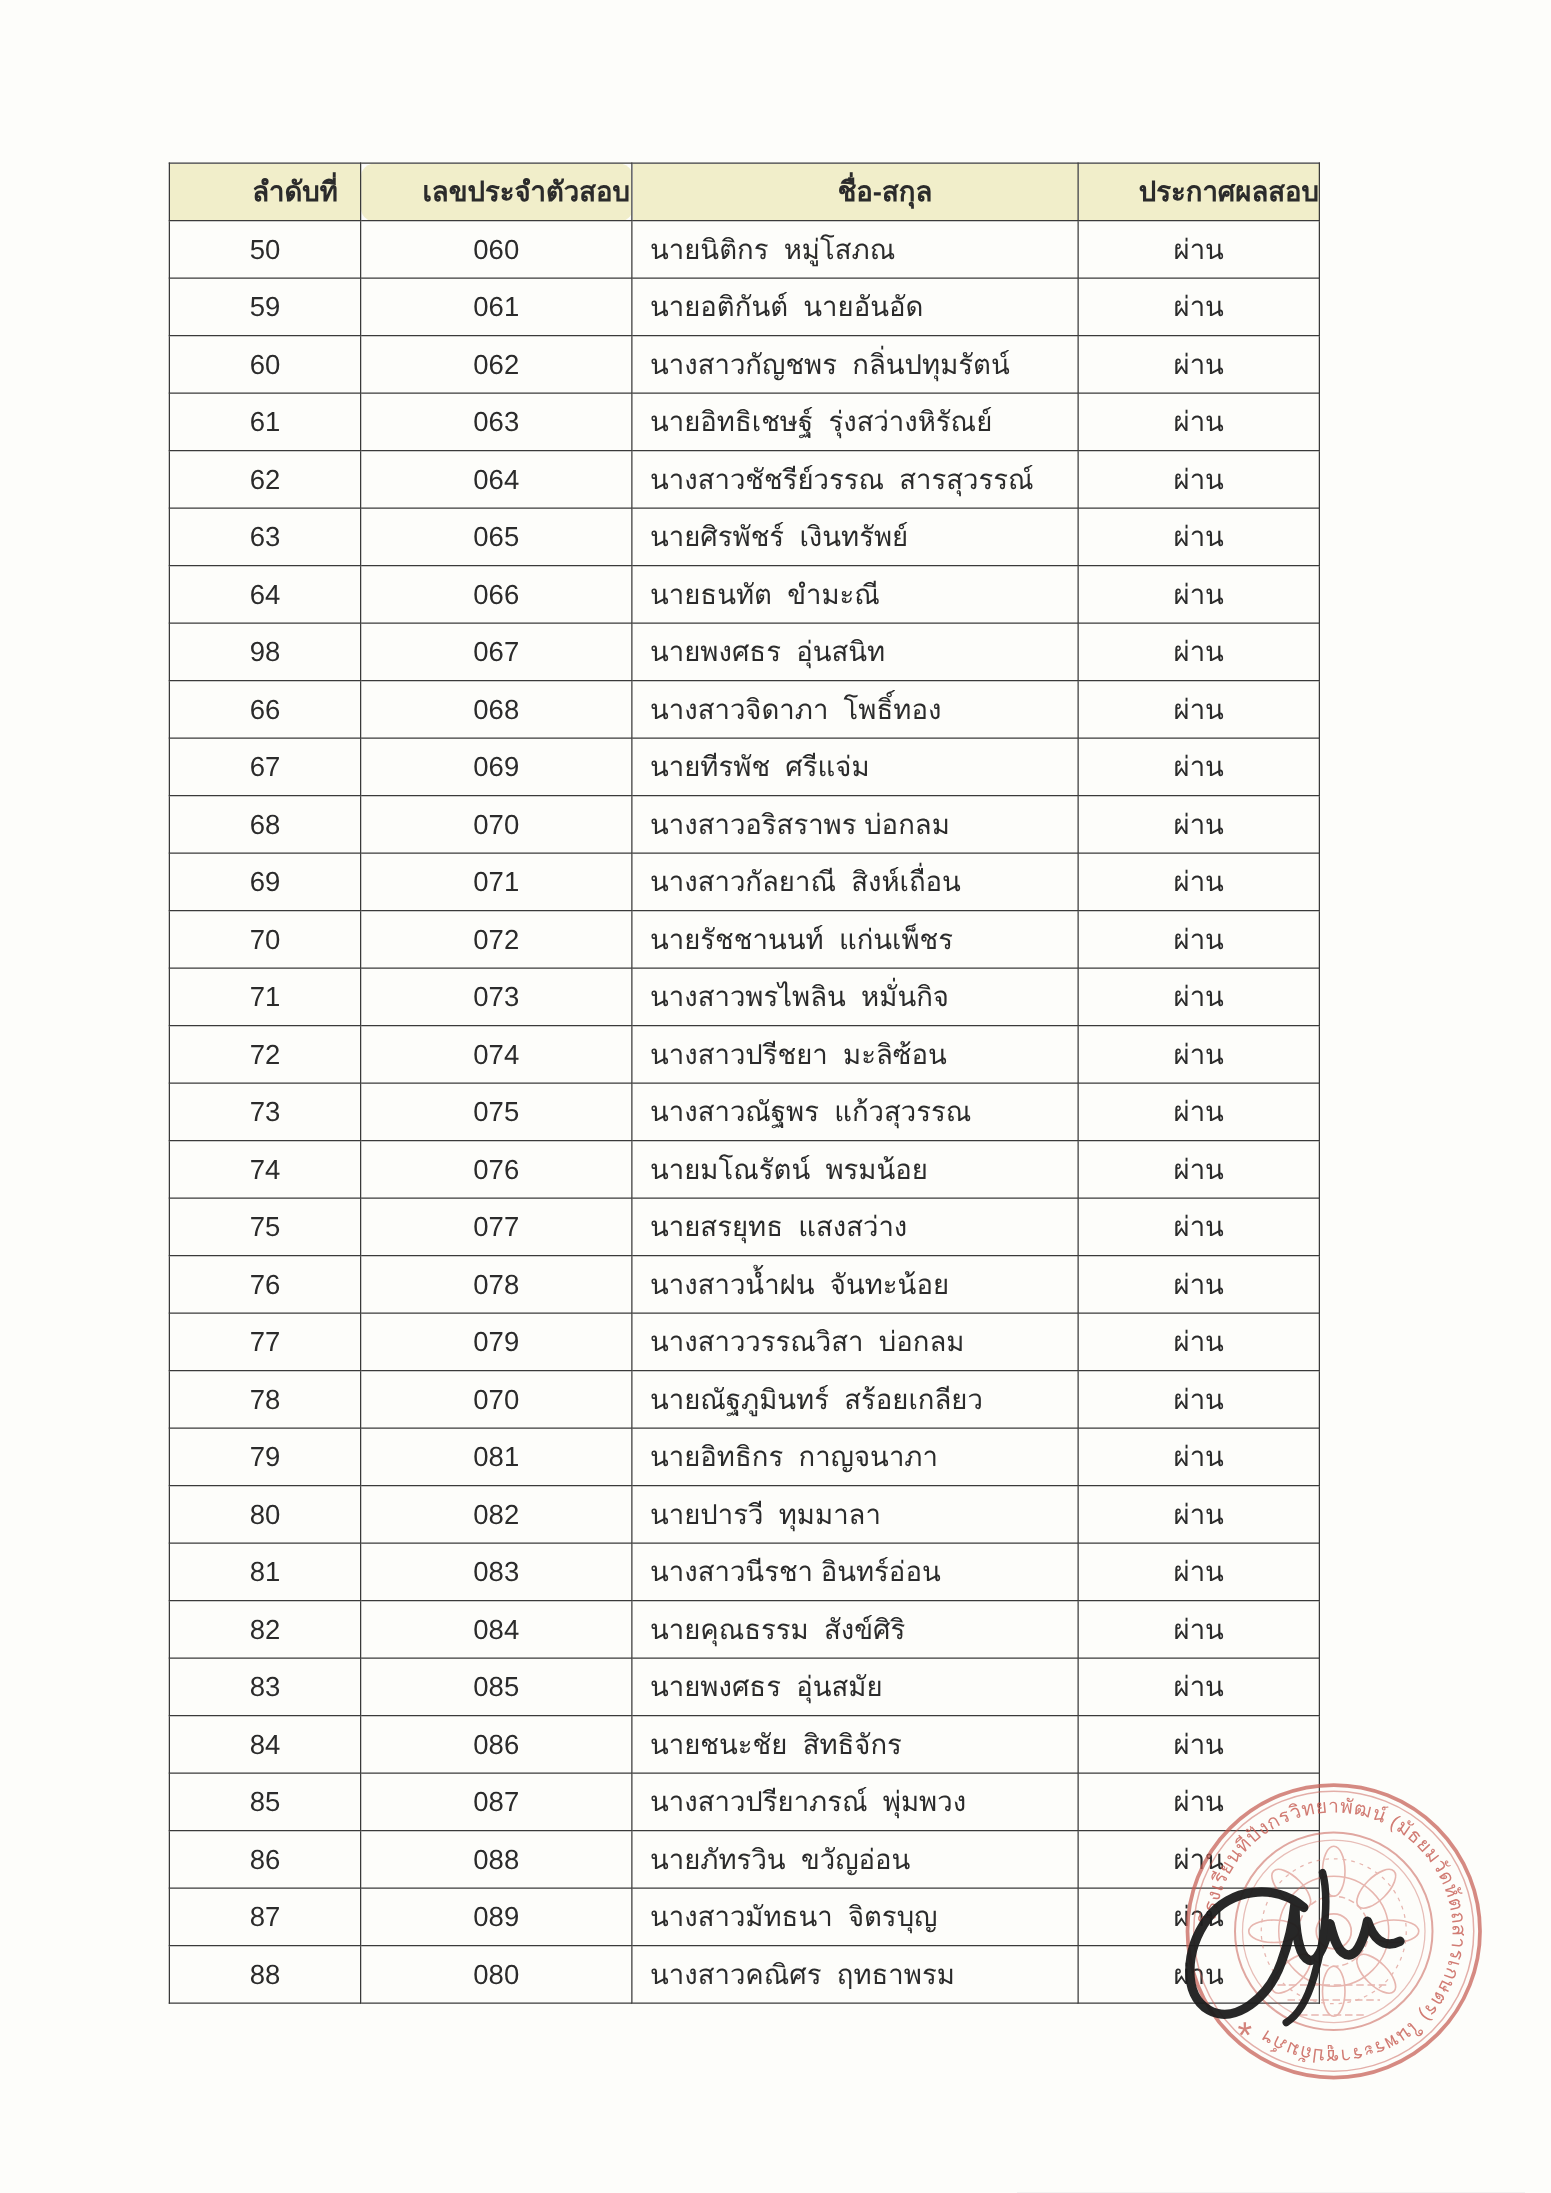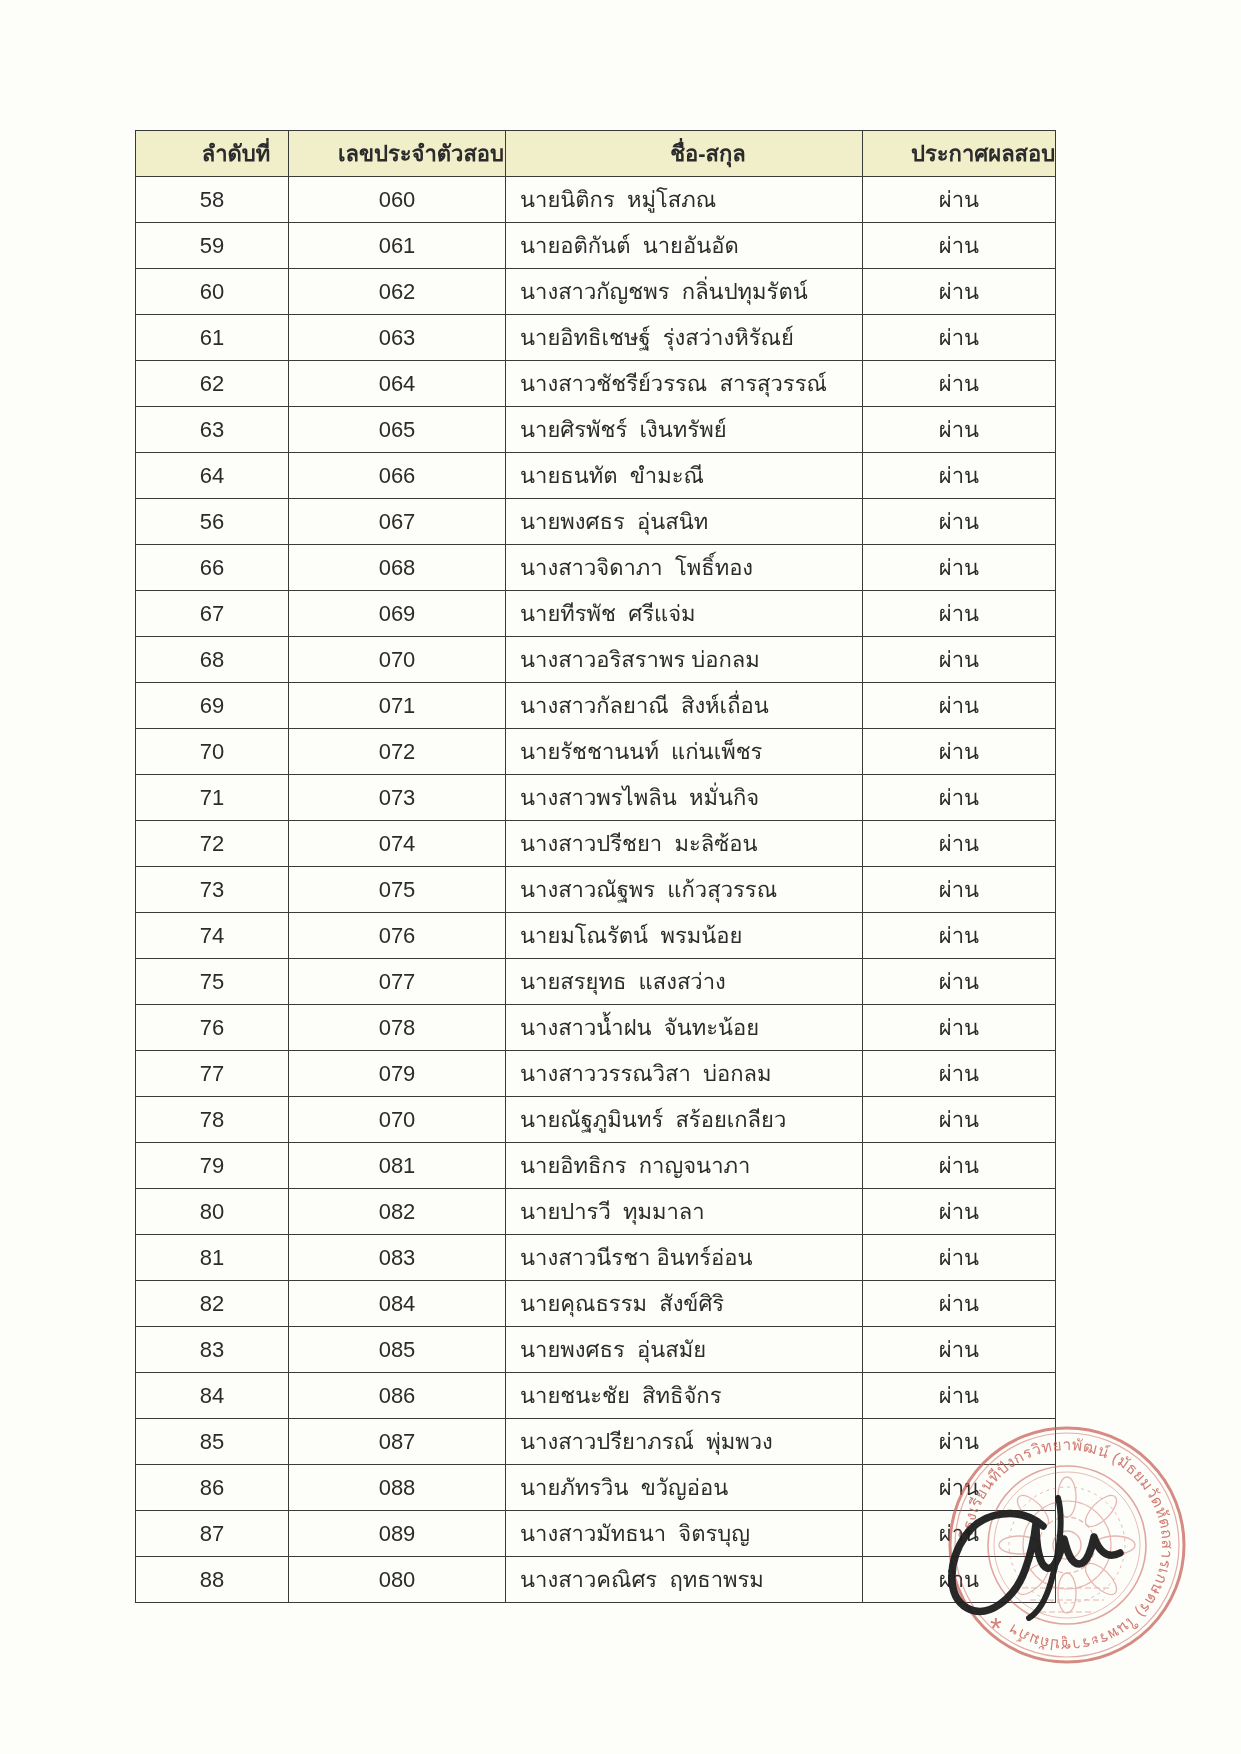--- a/index.html
+++ b/index.html
@@ -56,28 +56,28 @@
   <table class="results">
     <colgroup>
       <col class="c0">
         <col class="c1">
         <col class="c2">
         <col class="c3">
     </colgroup>
     <thead>
       <tr>
         <th style="background: rgb(241, 238, 202);">ลำดับที่</th>
-        <th style="background: rgb(241, 238, 202);">เลขประจำตัวสอบ</th>
+        <th style="background: rgb(241, 238, 202); border-radius: 10px;">เลขประจำตัวสอบ</th>
         <th style="background: rgb(241, 238, 202); margin-top: 22px;">ชื่อ-สกุล</th>
         <th style="background: rgb(241, 238, 202);">ประกาศผลสอบ</th>
       </tr>
     </thead>
     <tbody>
         <tr>
-          <td>58</td>
+          <td>50</td>
           <td>060</td>
           <td class="name">นายนิติกร  หมู่โสภณ</td>
           <td>ผ่าน</td>
         </tr>
         <tr>
           <td>59</td>
           <td>061</td>
           <td class="name">นายอติกันต์  นายอันอัด</td>
           <td>ผ่าน</td>
         </tr>
@@ -105,21 +105,21 @@
           <td class="name">นายศิรพัชร์  เงินทรัพย์</td>
           <td>ผ่าน</td>
         </tr>
         <tr>
           <td>64</td>
           <td>066</td>
           <td class="name">นายธนทัต  ขำมะณี</td>
           <td>ผ่าน</td>
         </tr>
         <tr>
-          <td>56</td>
+          <td>98</td>
           <td>067</td>
           <td class="name">นายพงศธร  อุ่นสนิท</td>
           <td>ผ่าน</td>
         </tr>
         <tr>
           <td>66</td>
           <td>068</td>
           <td class="name">นางสาวจิดาภา  โพธิ์ทอง</td>
           <td>ผ่าน</td>
         </tr>

